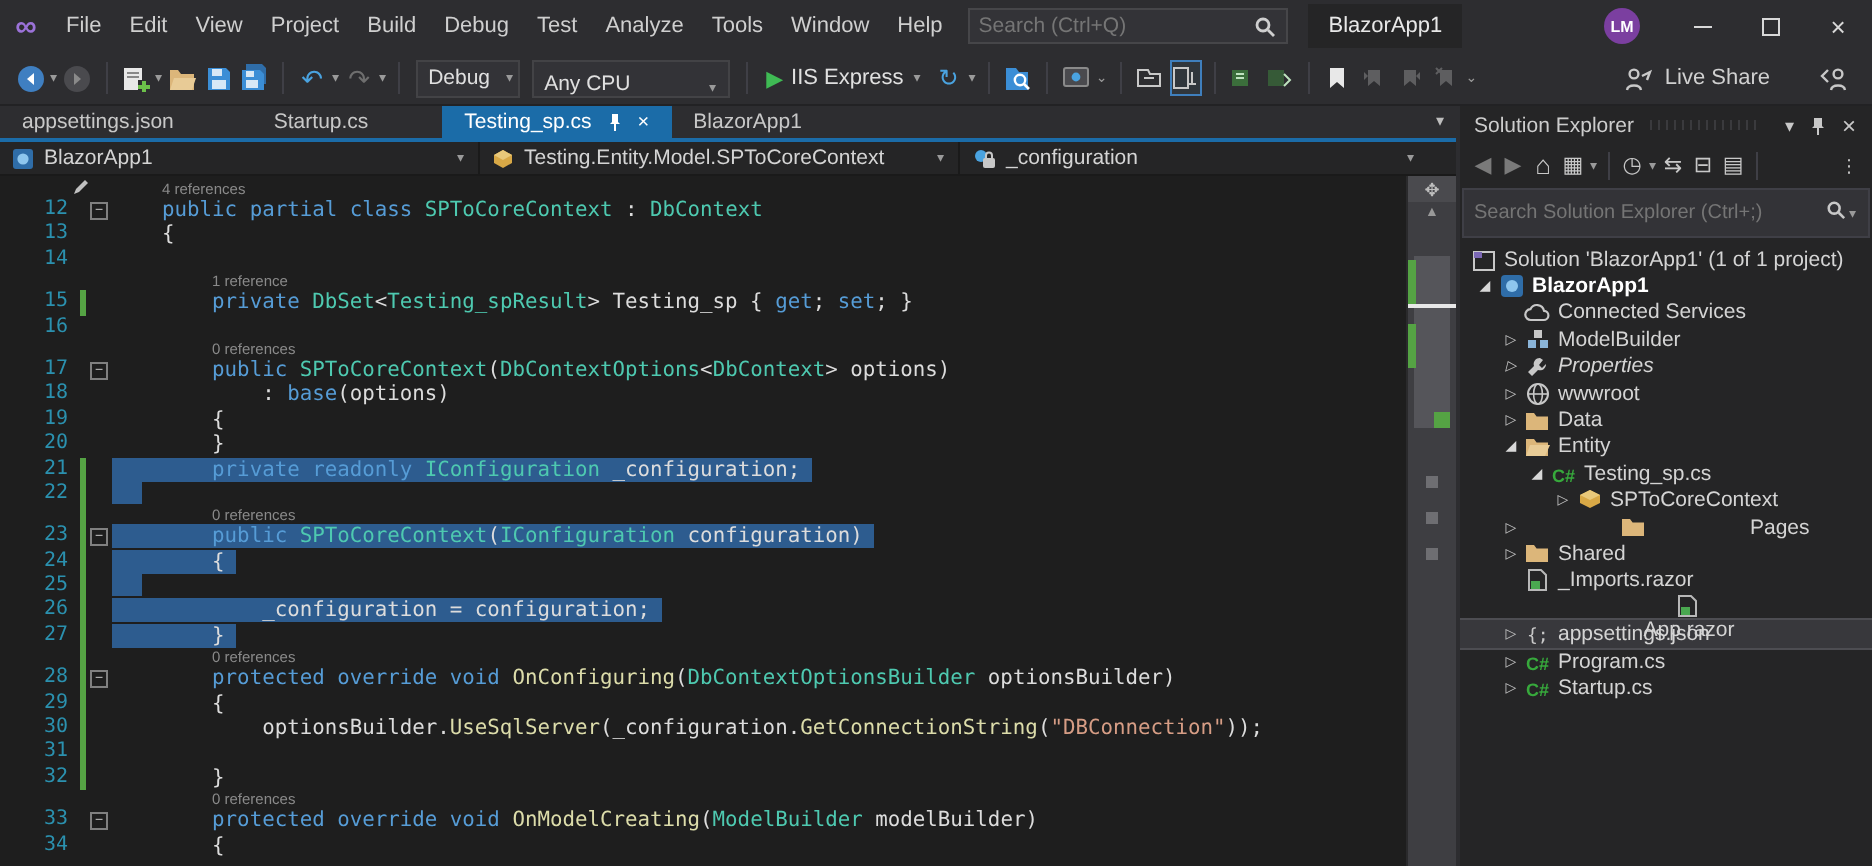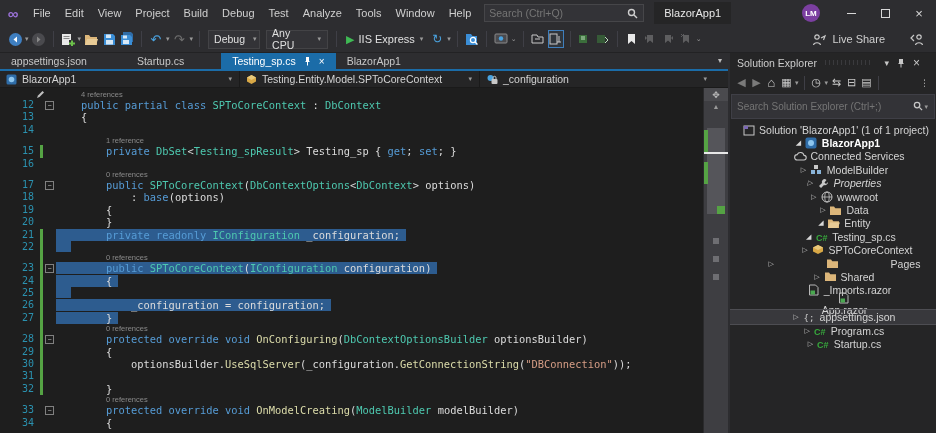--- a/index.html
+++ b/index.html
@@ -87,33 +87,33 @@
   .up-arrow { position:absolute; top:15px; left:0; right:0; text-align:center; color:#999; font-size:7px; }
   .thumb { position:absolute; top:40px; left:3px; right:3px; height:86px; background:#55555a; }
   .smark { position:absolute; width:4px; left:0; background:#55a344; }
   .caretline { position:absolute; left:0; right:0; height:2px; background:#e8e8e8; top:64px; }
   .gsq { position:absolute; right:3px; width:8px; height:8px; background:#55a344; top:118px; }
   .dot { position:absolute; left:9px; width:6px; height:6px; background:#6e6e72; }
   
   .vsplit { width:2px; background:#2d2d30; }
   
   .sepanel { flex:1; background:#252526; display:flex; flex-direction:column; font-size:10.5px; }
-  .se-title { height:19px; display:flex; align-items:center; padding:0 12px 0 7px; color:#cccccc;justify-content:space-between; }
+  .se-title { height:19px; display:flex; align-items:center; padding:0 4px 0 7px; color:#cccccc;justify-content:space-between; }
   .se-grip { flex:1; height:5px; margin:0 8px;
              background:repeating-linear-gradient(90deg,#3a3a3d 0 1px,transparent 1px 4px); }
   .se-tbtn { color:#c8c8c8; padding:0 4px; font-size:9px; display:flex; align-items:center; }
   .se-toolbar { height:21px; display:flex; align-items:center; padding:0 4px; color:#c8c8c8; }
   .se-ico { min-width:15px; height:16px; display:flex; align-items:center; justify-content:center; font-size:11px; }
   .se-sep { width:1px; height:14px; background:#3f3f46; margin:0 4px; }
   .se-search { height:25px; margin:1px 1px 2px 1px; background:#333337; border:1px solid #3f3f46;
                display:flex; align-items:center; padding:0 5px; }
   .se-search input { flex:1; background:transparent; border:none; outline:none; color:#8a8a8a;
                      font-family:"Liberation Sans", sans-serif; font-size:10px; min-width:0; }
   .tree { flex:1; overflow:hidden; padding-top:2px; }
-  .trow { height:13.4px; display:flex; align-items:center; color:#d4d4d4; white-space:nowrap;justify-content:center; }
+  .trow { height:13.4px; display:flex; align-items:center; color:#d4d4d4; white-space:nowrap; }
   .trow.selected { background:#38383c; outline:1px solid #4d4d52; }
   .arrow { width:11px; flex:none; font-size:7px; color:#c0c0c0; text-align:center; }
   .arrow.exp { color:#d8d8d8; }
   .ticon { width:15px; flex:none; display:flex; align-items:center; justify-content:center; }
   .tlabel { margin-left:3px; }
   .bold { font-weight:bold; color:#ffffff; }
 </style>
 </head>
 <body>
 
@@ -202,21 +202,21 @@
     <span class="tsep"></span>
     <span class="ico glyph-blue">↶</span>
     <span class="dd">▾</span>
     <span class="ico glyph-dim">↷</span>
     <span class="dd">▾</span>
     <span class="tsep"></span>
     <div class="combo" style="width:52px;">
       <span>Debug</span>
         <span class="dd">▾</span>
     </div>
-    <div class="combo" style="width:62px;">
+    <div class="combo" style="width:99px;align-items:flex-end;">
       <span>Any CPU</span>
         <span class="dd">▾</span>
     </div>
     <span class="tsep"></span>
     <div class="run">
       <span class="play">▶</span>
       <span>IIS Express</span>
       <span class="dd" style="margin-left:5px;">▾</span>
     </div>
     <span class="ico glyph-blue" style="font-size:12px;">↻</span>

